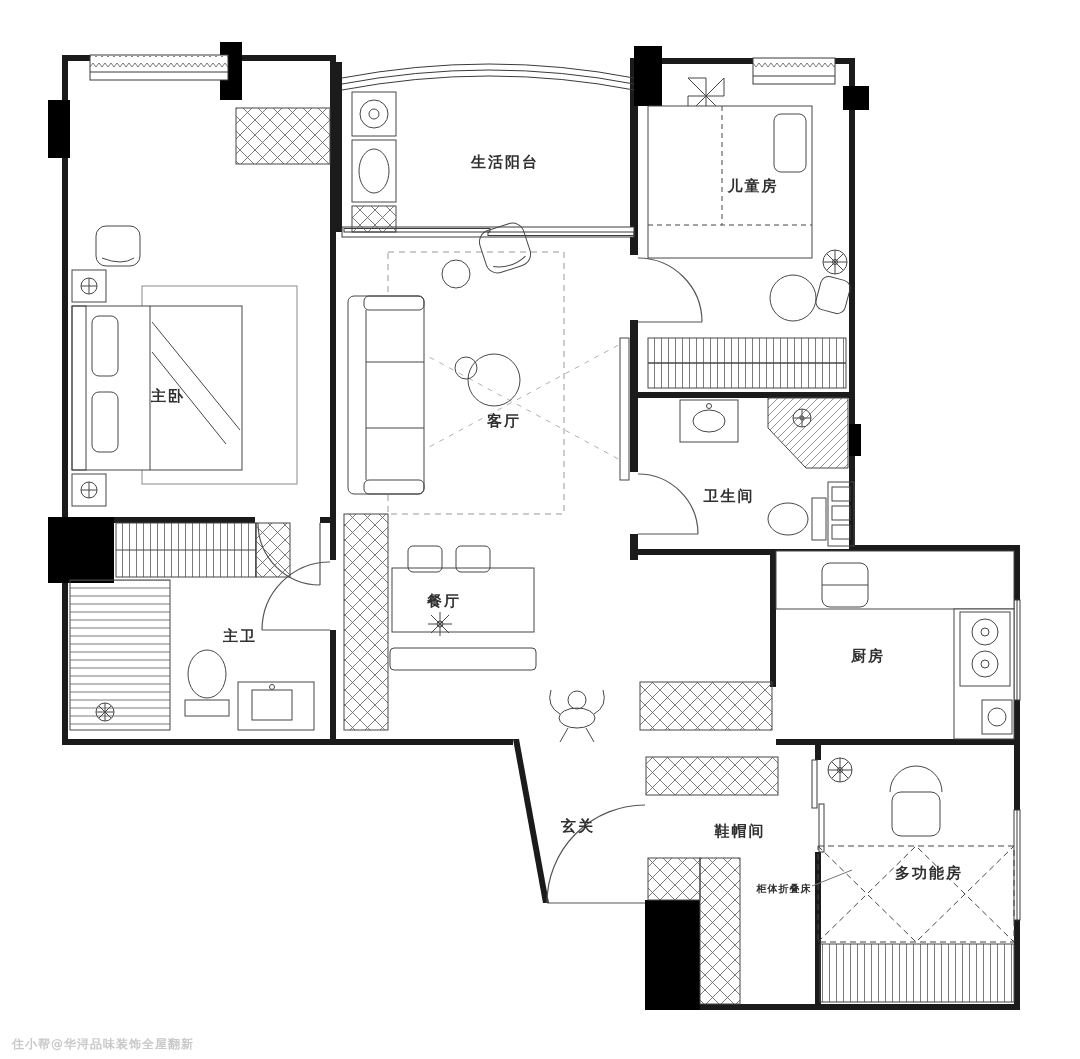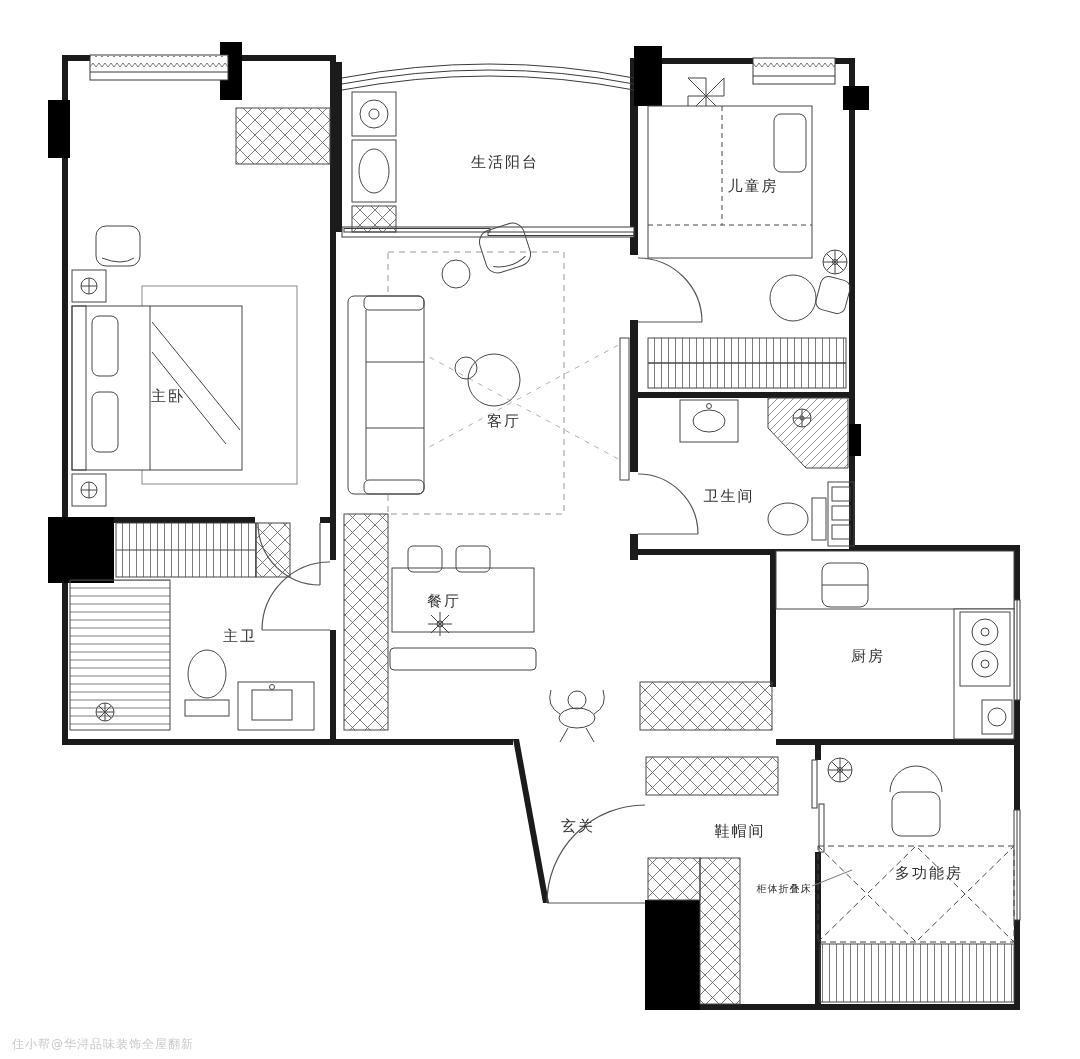--- a/index.html
+++ b/index.html
@@ -1,17 +1,17 @@
 <!DOCTYPE html>
 <html><head>
 <meta charset="utf-8">
 <style>
   html,body{margin:0;padding:0;background:#ffffff;}
   .stage{position:relative;width:1080px;height:1059px;background:#ffffff;overflow:hidden;
-         font-family:"DejaVu Sans",sans-serif;}
+         font-family:"DejaVu Sans",sans-serif;font-weight:bold;}
   svg{position:absolute;left:0;top:0;}
   text{font-family:"DejaVu Sans",sans-serif;}
   .room-label{font-size:15px;letter-spacing:2px;fill:#303030;}
   .small-label{font-size:10px;letter-spacing:1px;fill:#303030;}
   .watermark{font-size:12px;fill:#c9c9c9;letter-spacing:1px;}
 </style>
 </head>
 <body>
 
 <div class="stage">

